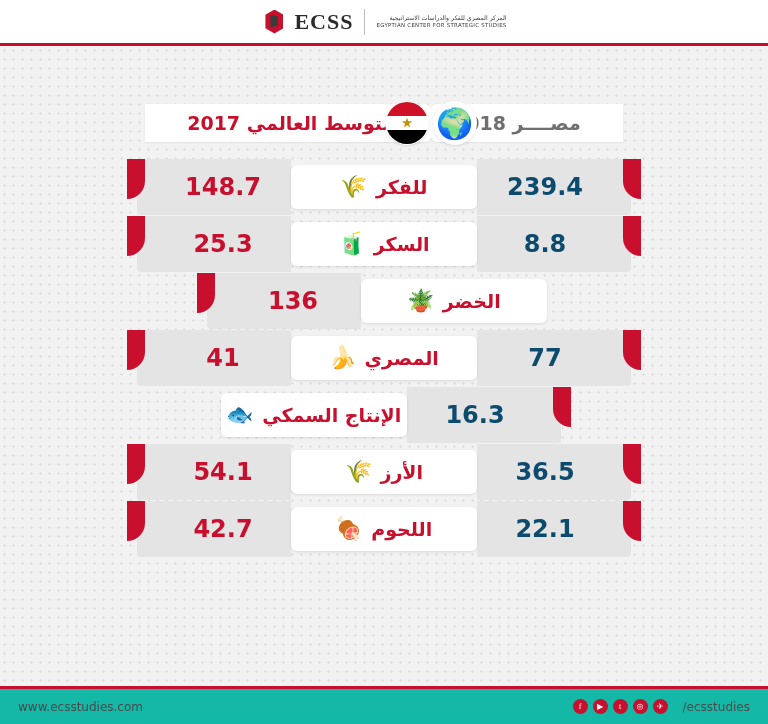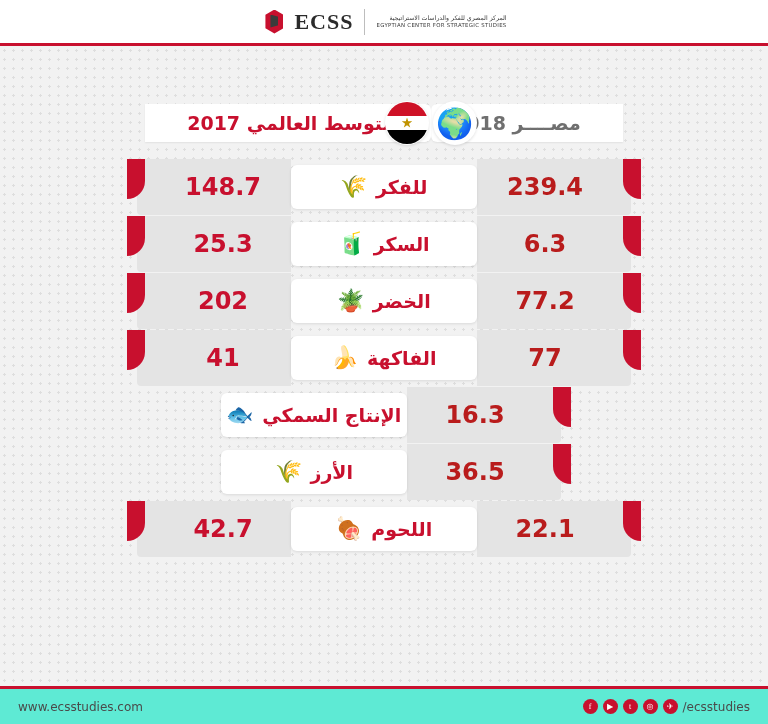--- a/index.html
+++ b/index.html
@@ -167,21 +167,21 @@
     position: absolute;
     left: -10px; top: 0;
     width: 18px; height: 40px;
     background: #c8102e;
     border-radius: 0 0 26px 0;
     clip-path: polygon(0 0, 100% 0, 100% 100%, 0 100%);
   }
   .bar-egypt {
     width: 154px;
     background: #e4e4e4;
-    color: #b91c1c;
+    color: #0c4a6e;
     justify-content: center;
     border-radius: 0 4px 4px 0;
     padding-right: 18px;
     margin-right: -14px;
   }
   .bar-egypt::before {
     content: "";
     position: absolute;
     right: -10px; top: 0;
     width: 18px; height: 40px;
@@ -208,41 +208,41 @@
     white-space: nowrap;
   }
   .center-label .emoji {
     font-size: 22px;
     line-height: 1;
   }
 
   
   .footer {
     height: 38px;
-    background: #5eead4;
+    background: #14b8a6;
     border-top: 3px solid #c8102e;
     display: flex;
     align-items: center;
     justify-content: space-between;
     padding: 0 18px;
     direction: ltr;
   }
   .footer-site {
     font-size: 12px; color: #4a4a4a;
   }
   .footer-social {
     display: flex; align-items: center; gap: 5px;
   }
   .soc {
     width: 15px; height: 15px; border-radius: 50%;
     background: #c8102e; color: #fff;
     font-size: 8px; line-height: 15px; text-align: center;
     font-family: "Liberation Serif", serif;
   }
-  .footer-handle { font-size: 12px; color: #4a4a4a; margin-left: 0; }
+  .footer-handle { font-size: 12px; color: #4a4a4a; margin-left: 10px; }
 </style>
 </head>
 <body>
 
 <div class="page">
 
   <div class="header">
     <div class="logo-wrap">
       <div class="logo-mark">
         <div class="pillar"></div>
@@ -275,56 +275,56 @@
     <div class="rows" id="rows">
         <div class="row">
           <div class="bar bar-egypt">239.4</div>
           <div class="center-label">
             <span class="txt">للفكر</span>
             <span class="emoji">🌾</span>
           </div>
           <div class="bar bar-world">148.7</div>
         </div>
         <div class="row">
-          <div class="bar bar-egypt">6.3</div>
+          <div class="bar bar-egypt">8.8</div>
           <div class="center-label">
             <span class="txt">السكر</span>
             <span class="emoji">🧃</span>
           </div>
           <div class="bar bar-world">25.3</div>
         </div>
         <div class="row">
-          <div class="bar bar-egypt">77.2</div>
           <div class="center-label">
             <span class="txt">الخضر</span>
             <span class="emoji">🪴</span>
           </div>
-          <div class="bar bar-world">202</div>
+          <div class="bar bar-world">136</div>
         </div>
         <div class="row">
           <div class="bar bar-egypt">77</div>
           <div class="center-label">
-            <span class="txt">الفاكهة</span>
+            <span class="txt">المصري</span>
             <span class="emoji">🍌</span>
           </div>
           <div class="bar bar-world">41</div>
         </div>
         <div class="row">
           <div class="bar bar-egypt">16.3</div>
           <div class="center-label">
             <span class="txt">الإنتاج السمكي</span>
             <span class="emoji">🐟</span>
           </div>
         </div>
         <div class="row">
           <div class="bar bar-egypt">36.5</div>
           <div class="center-label">
             <span class="txt">الأرز</span>
             <span class="emoji">🌾</span>
           </div>
+          <div class="bar bar-world">54.1</div>
         </div>
         <div class="row">
           <div class="bar bar-egypt">22.1</div>
           <div class="center-label">
             <span class="txt">اللحوم</span>
             <span class="emoji">🍖</span>
           </div>
           <div class="bar bar-world">42.7</div>
         </div>
       </div>

